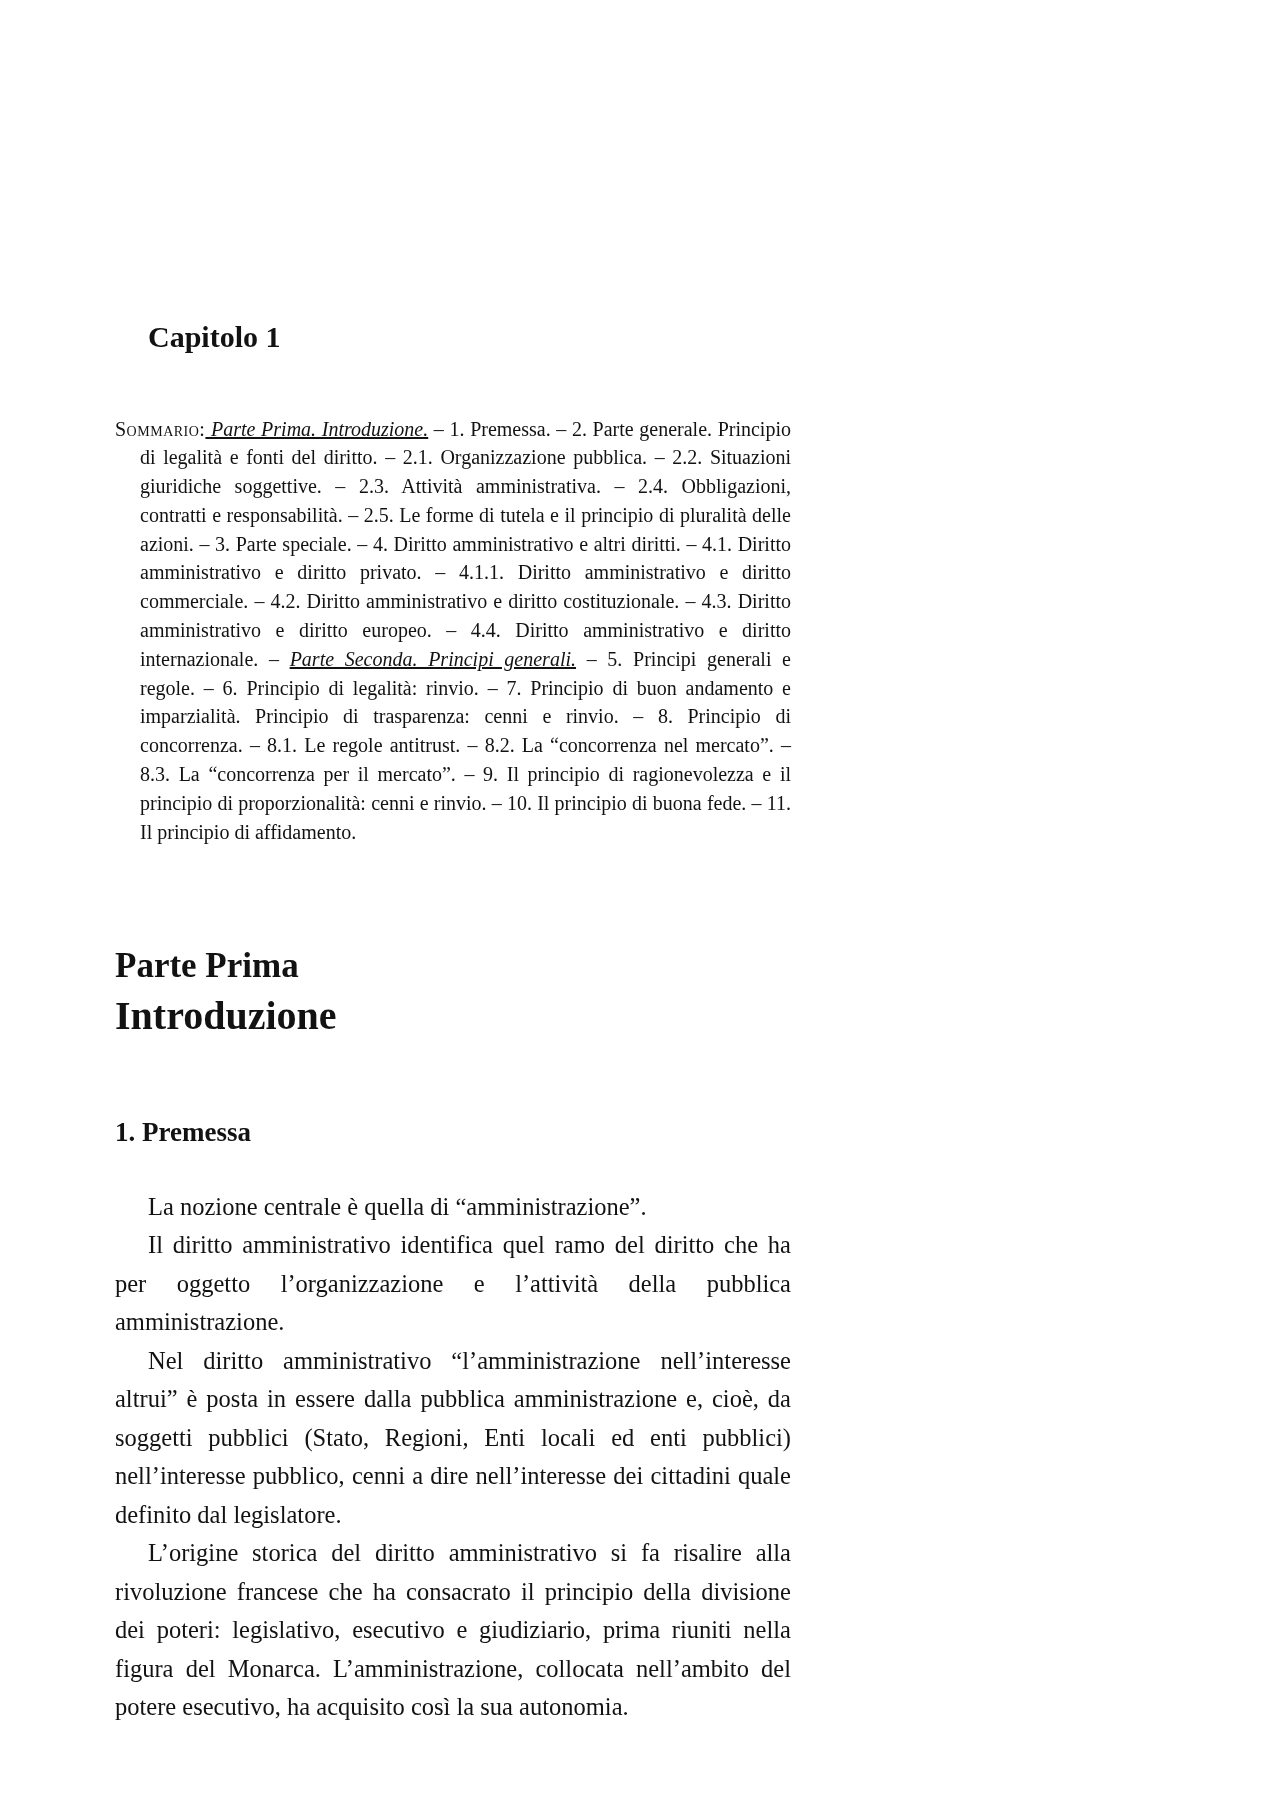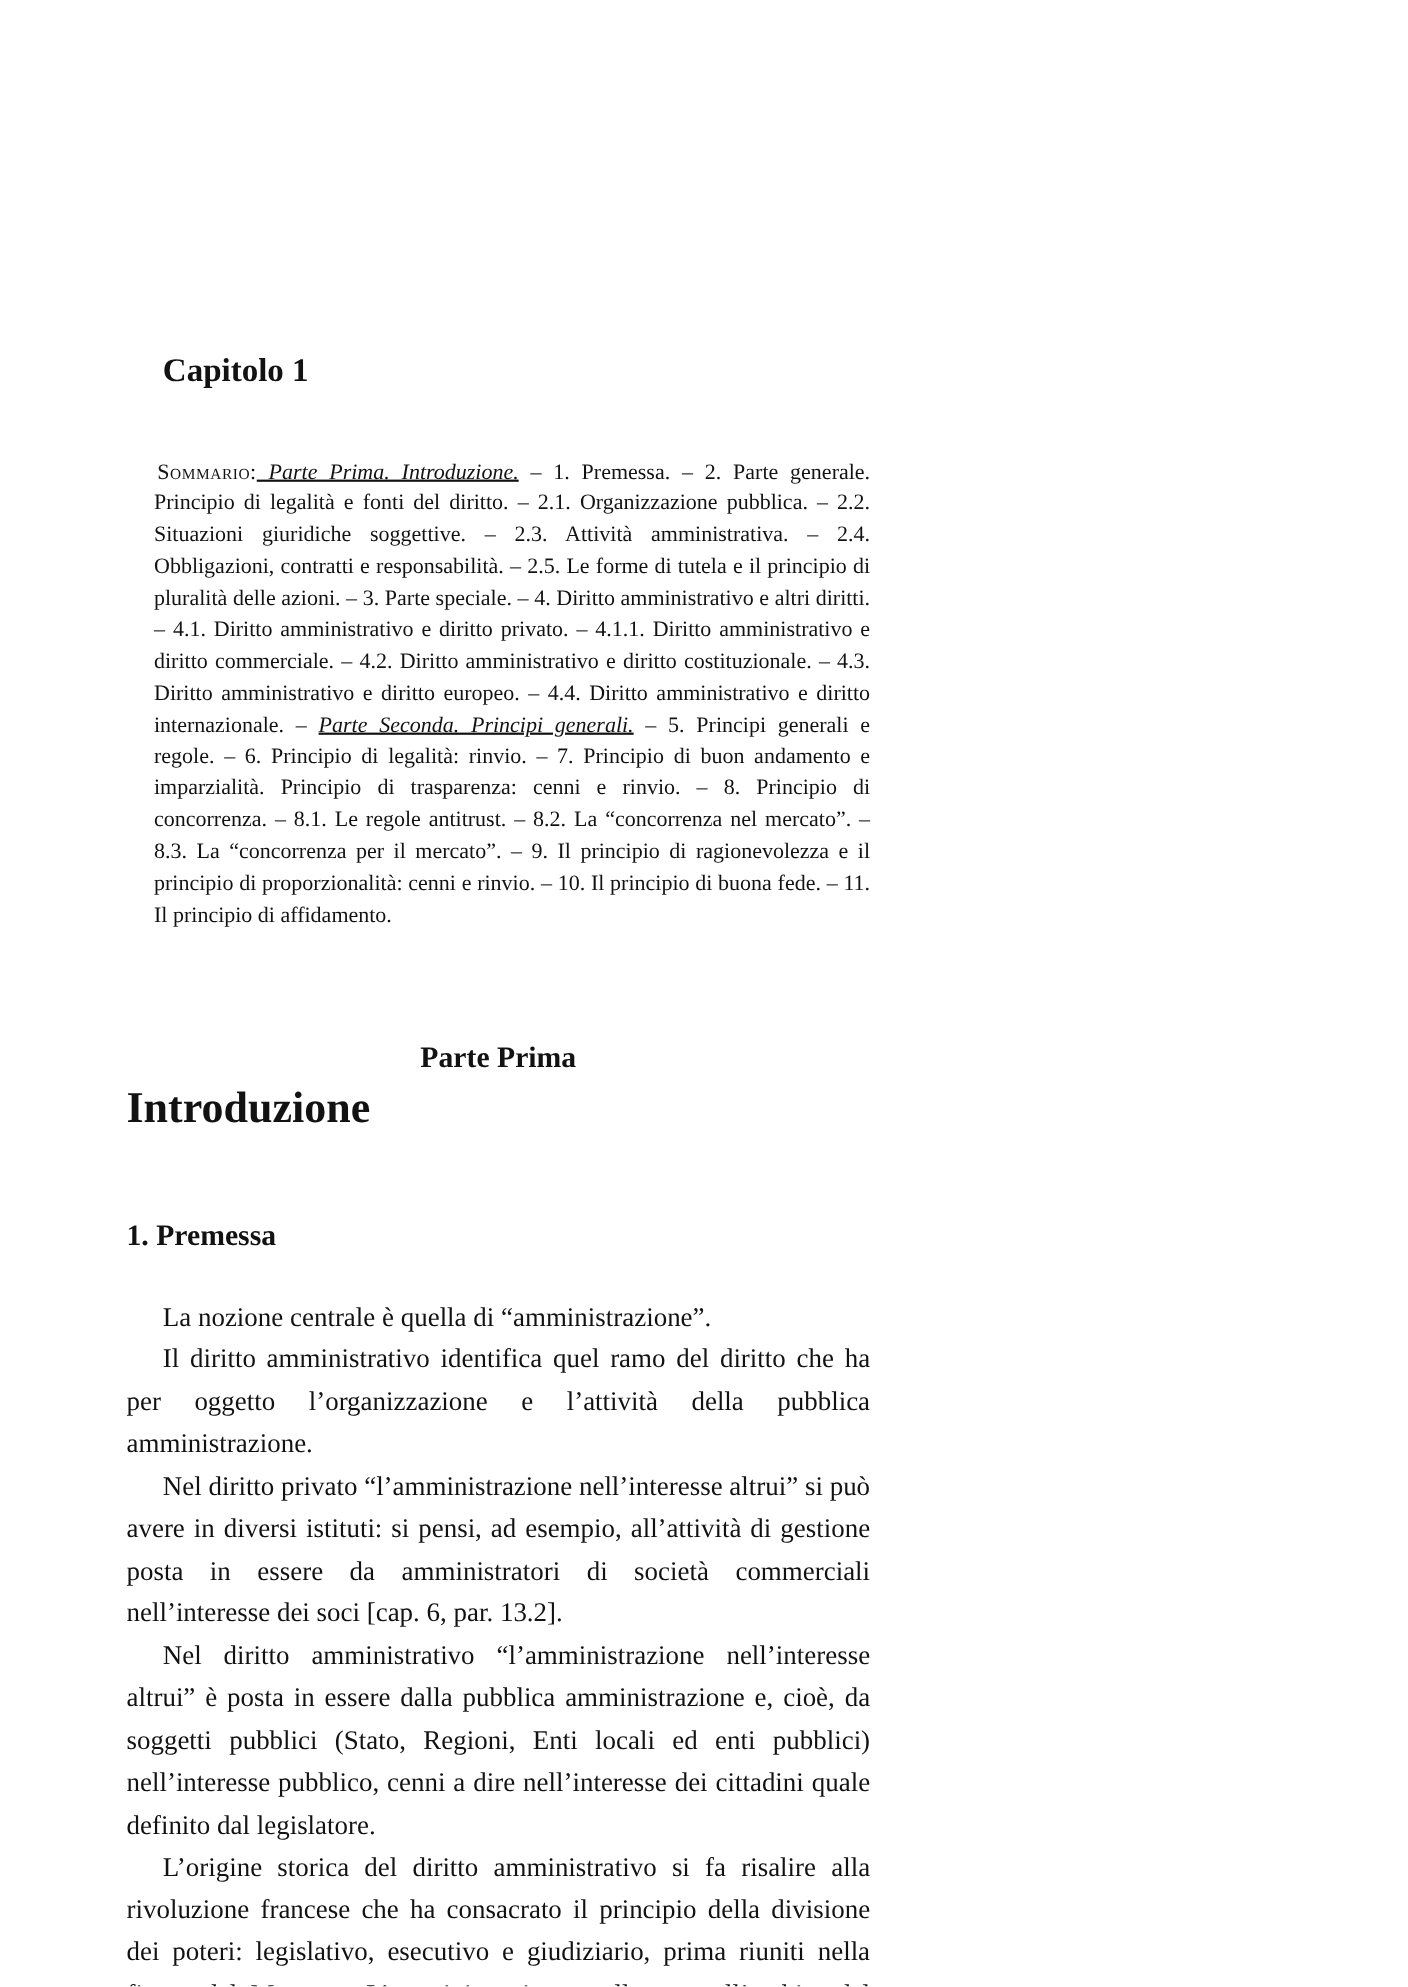--- a/index.html
+++ b/index.html
@@ -35,29 +35,27 @@
     margin: 60px 0 0 0;
     font-size: 20px;
     line-height: 28.8px;
     text-align: justify;
     padding-left: 25px;
     text-indent: -25px;
   }
   .sommario-label {
     font-variant: small-caps;
     letter-spacing: 0.5px;
-    margin-left: 28px;
   }
   .italic { font-style: italic; text-decoration: underline; }
   .part-label {
     margin: 100px 0 0 0;
-    font-size: 27px;
+    font-size: 35px;
     font-weight: bold;
     line-height: 1.15;
-    text-align: center;
   }
   .part-title {
     margin: 6px 0 0 0;
     font-size: 40px;
     font-weight: bold;
     line-height: 1.15;
   }
   .section-heading {
     margin: 78px 0 12px 0;
     font-size: 27px;
@@ -87,18 +85,17 @@
 
   <h3 class="part-label">Parte Prima</h3>
 
   <h2 class="part-title">Introduzione</h2>
 
   <h3 class="section-heading">1. Premessa</h3>
 
   <div class="body-text">
       <p>La nozione centrale è quella di “amministrazione”.</p>
       <p>Il diritto amministrativo identifica quel ramo del diritto che ha per oggetto l’organizzazione e l’attività della pubblica amministrazione.</p>
-      <p>Nel diritto privato “l’amministrazione nell’interesse altrui” si può avere in diversi istituti: si pensi, ad esempio, all’attività di gestione posta in essere da amministratori di società commerciali nell’interesse dei soci [cap. 6, par. 13.2].</p>
       <p>Nel diritto amministrativo “l’amministrazione nell’interesse altrui” è posta in essere dalla pubblica amministrazione e, cioè, da soggetti pubblici (Stato, Regioni, Enti locali ed enti pubblici) nell’interesse pubblico, cenni a dire nell’interesse dei cittadini quale definito dal legislatore.</p>
       <p>L’origine storica del diritto amministrativo si fa risalire alla rivoluzione francese che ha consacrato il principio della divisione dei poteri: legislativo, esecutivo e giudiziario, prima riuniti nella figura del Monarca. L’amministrazione, collocata nell’ambito del potere esecutivo, ha acquisito così la sua autonomia.</p>
     </div>
 
 </div>
 
 </body></html>

